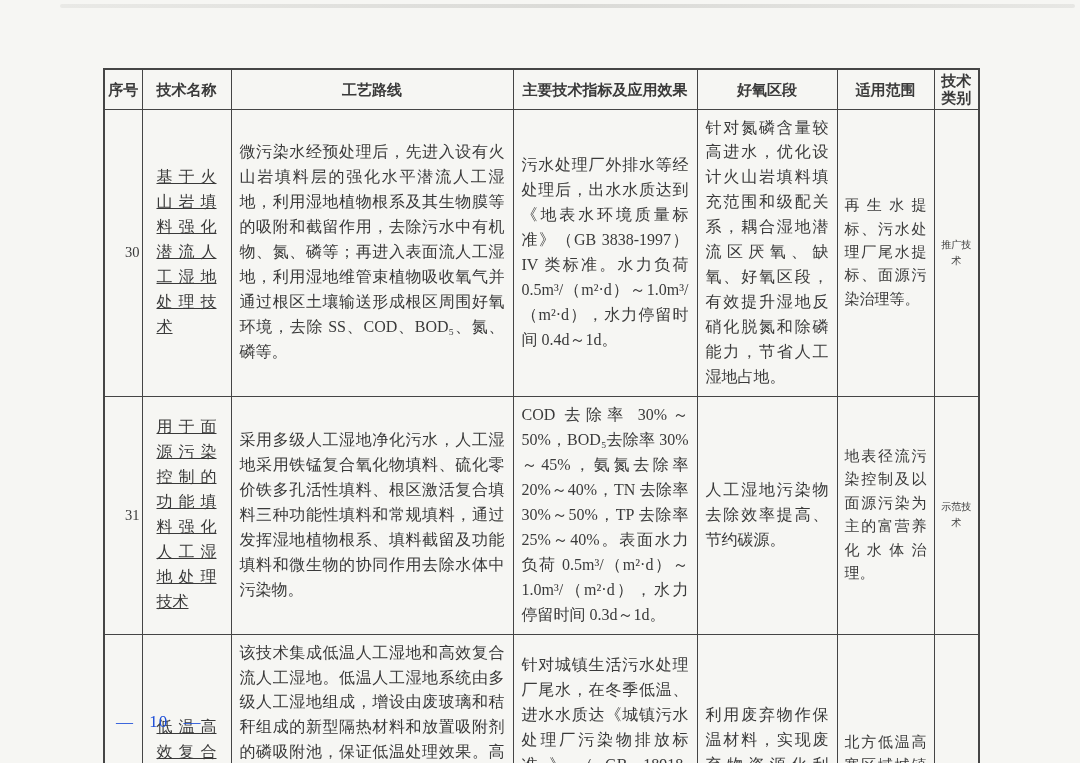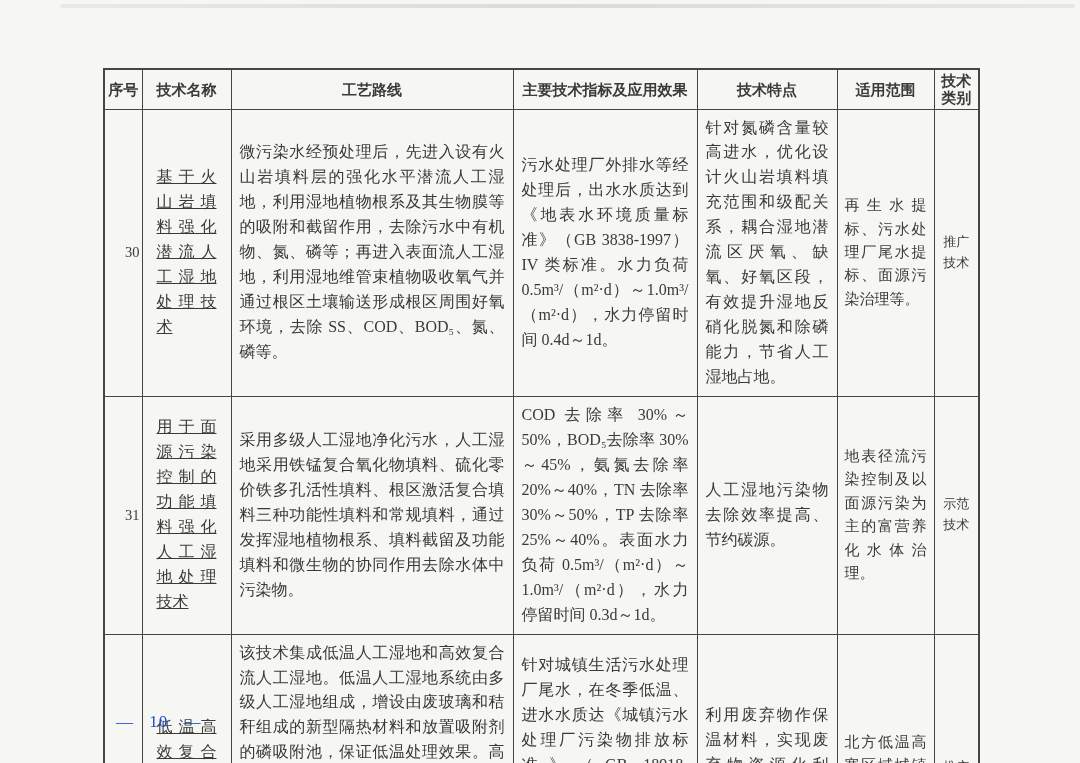--- a/index.html
+++ b/index.html
@@ -62,21 +62,21 @@
     padding: 6px 14px;
     text-decoration: underline;
   }
   .tech-table td.col-scope {
     padding: 6px 7px;
     font-size: 15px;
   }
   .tech-table td.col-category {
     text-align: center;
     padding: 2px 5px;
-    font-size: 13px;
+    font-size: 10px;
     line-height: 1.6;
   }
   .footer-page-number {
     position: absolute;
     left: 116px; top: 712px;
     font-size: 17px;
     color: #1d4ed8;
     letter-spacing: 1px;
     word-spacing: 10px;
   }
@@ -97,21 +97,21 @@
       <col style="width:140px">
       <col style="width:97px">
       <col style="width:45px">
     </colgroup>
     <thead>
       <tr>
         <th>序号</th>
         <th>技术名称</th>
         <th>工艺路线</th>
         <th>主要技术指标及应用效果</th>
-        <th>技术特点</th>
+        <th>好氧区段</th>
         <th>适用范围</th>
         <th>技术类别</th>
       </tr>
     </thead>
     <tbody>
       <tr class="row-30">
         <td class="col-no">30</td>
         <td class="col-name">基于火山岩填料强化潜流人工湿地处理技术</td>
         <td class="col-process">微污染水经预处理后，先进入设有火山岩填料层的强化水平潜流人工湿地，利用湿地植物根系及其生物膜等的吸附和截留作用，去除污水中有机物、氮、磷等；再进入表面流人工湿地，利用湿地维管束植物吸收氧气并通过根区土壤输送形成根区周围好氧环境，去除 SS、COD、BOD₅、氮、磷等。</td>
         <td class="col-indicators">污水处理厂外排水等经处理后，出水水质达到《地表水环境质量标准》（GB 3838-1997）IV 类标准。水力负荷 0.5m³/（m²·d）～1.0m³/（m²·d），水力停留时间 0.4d～1d。</td>

